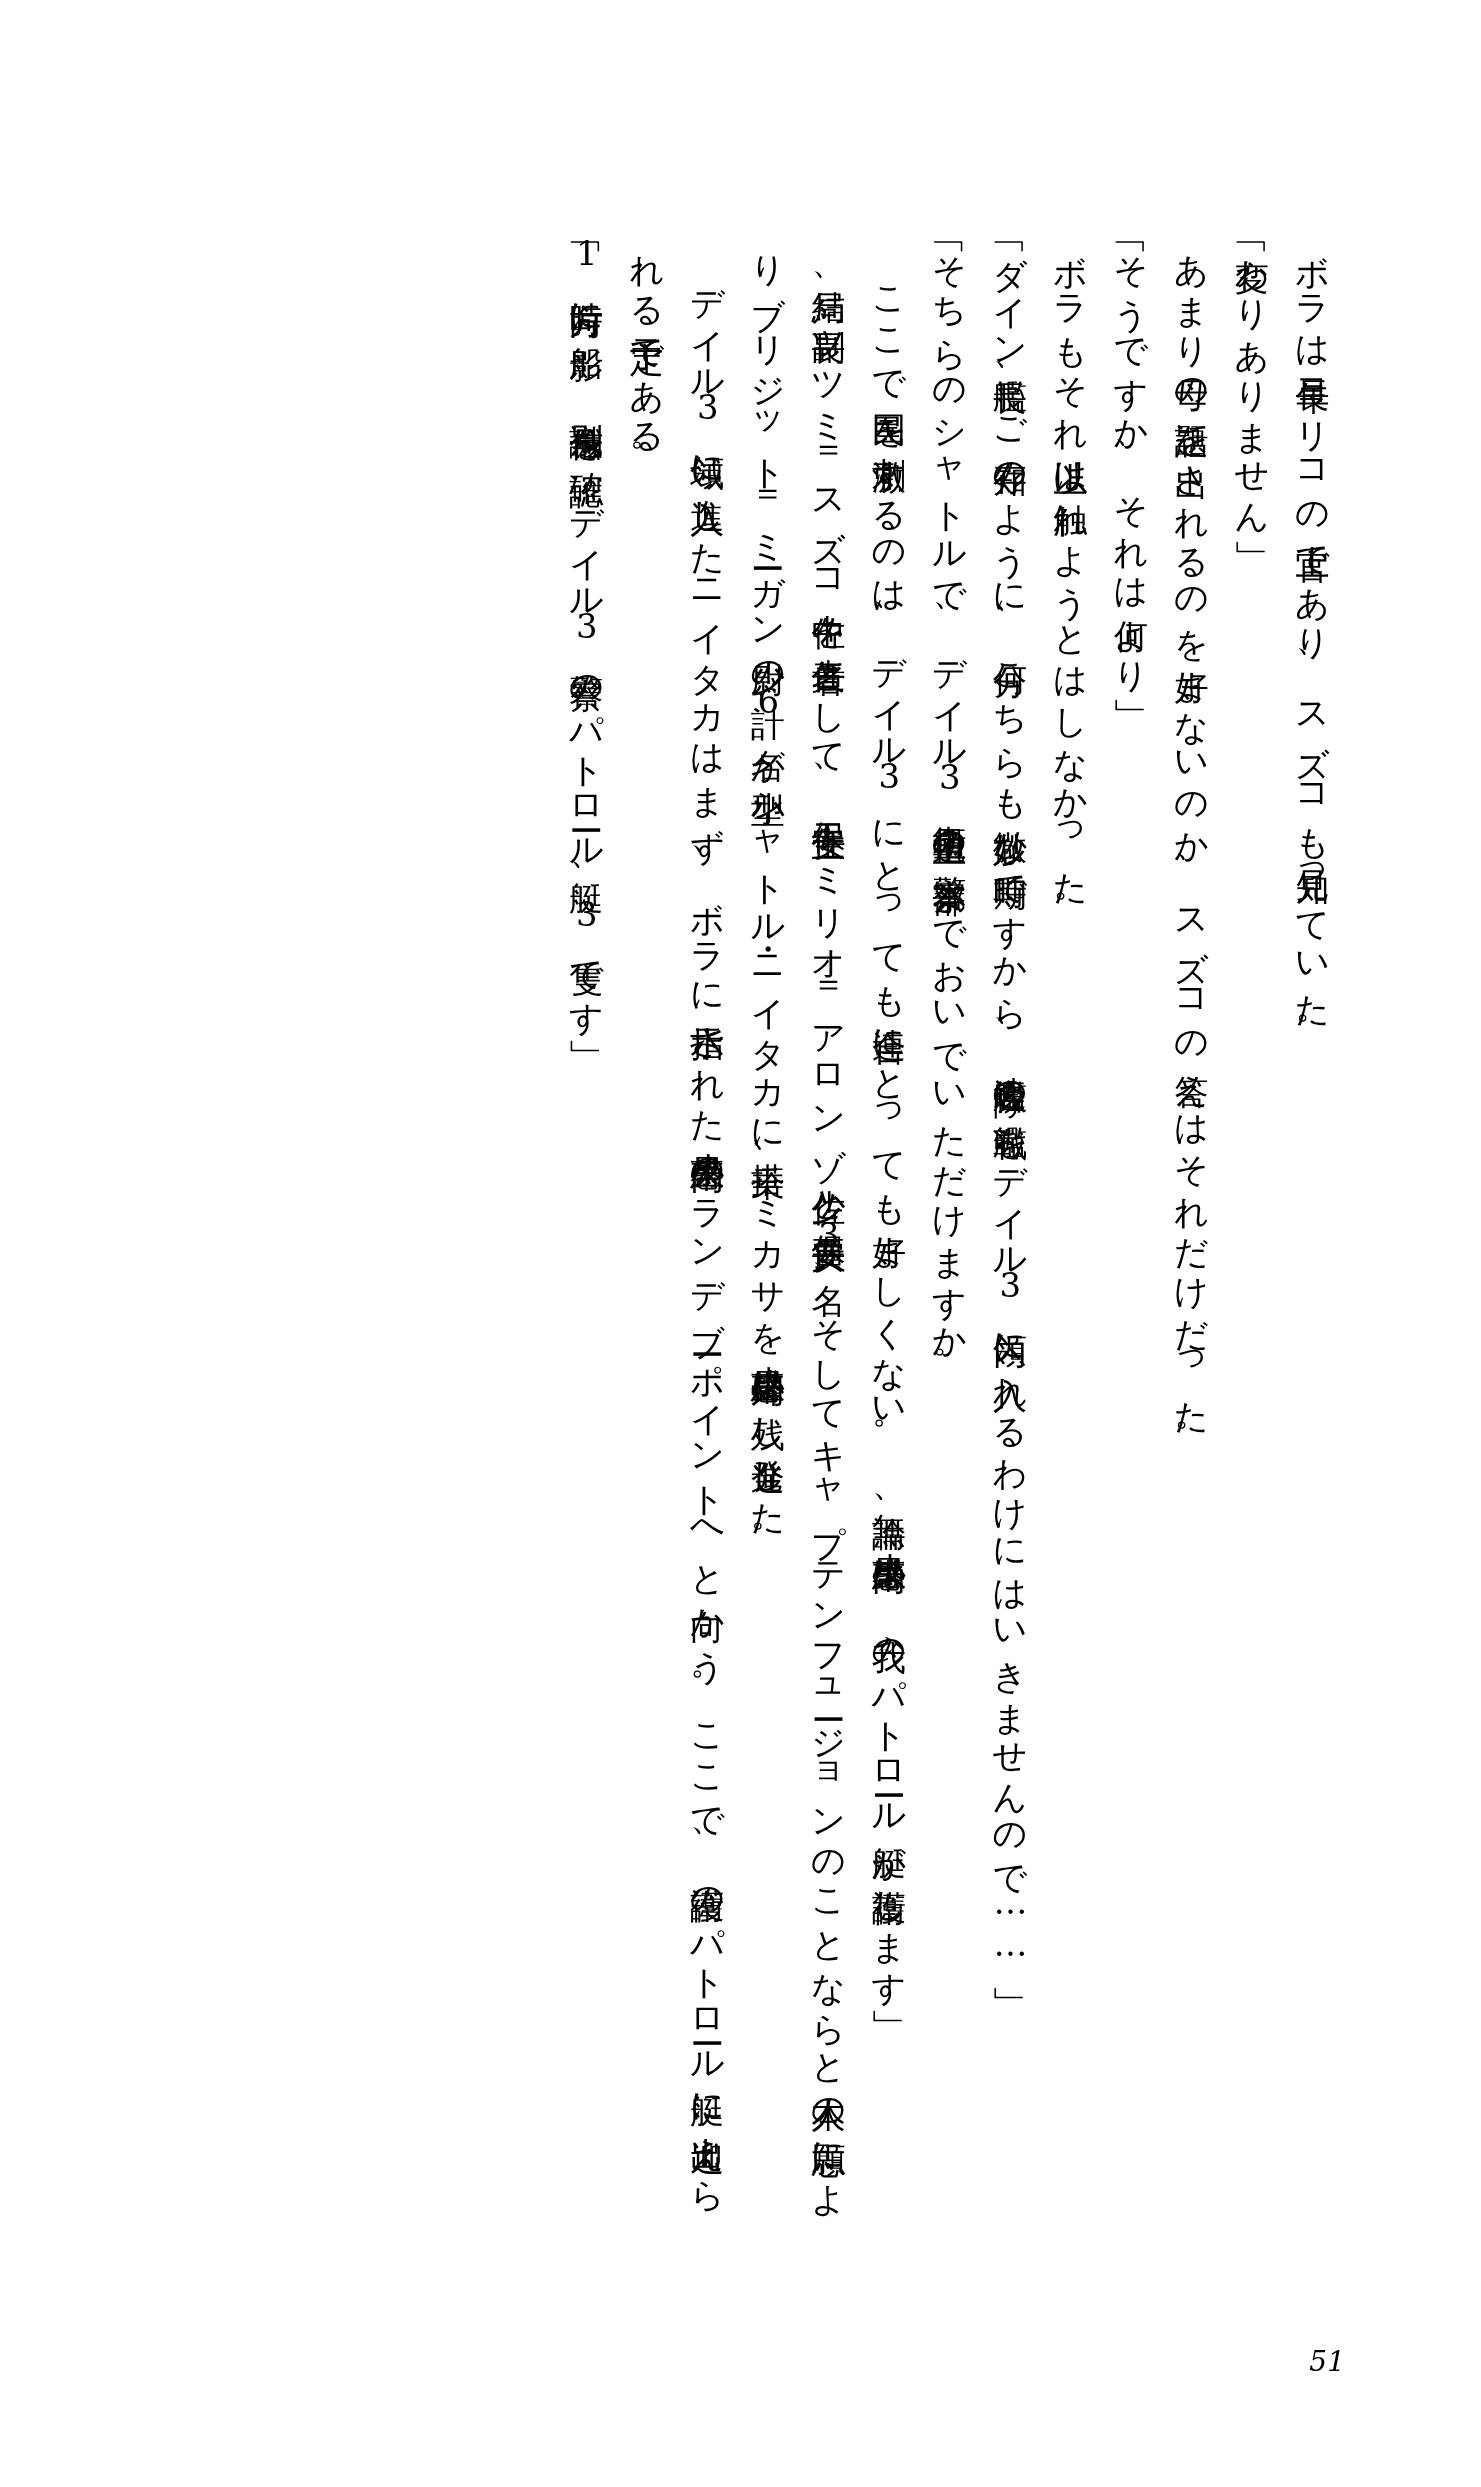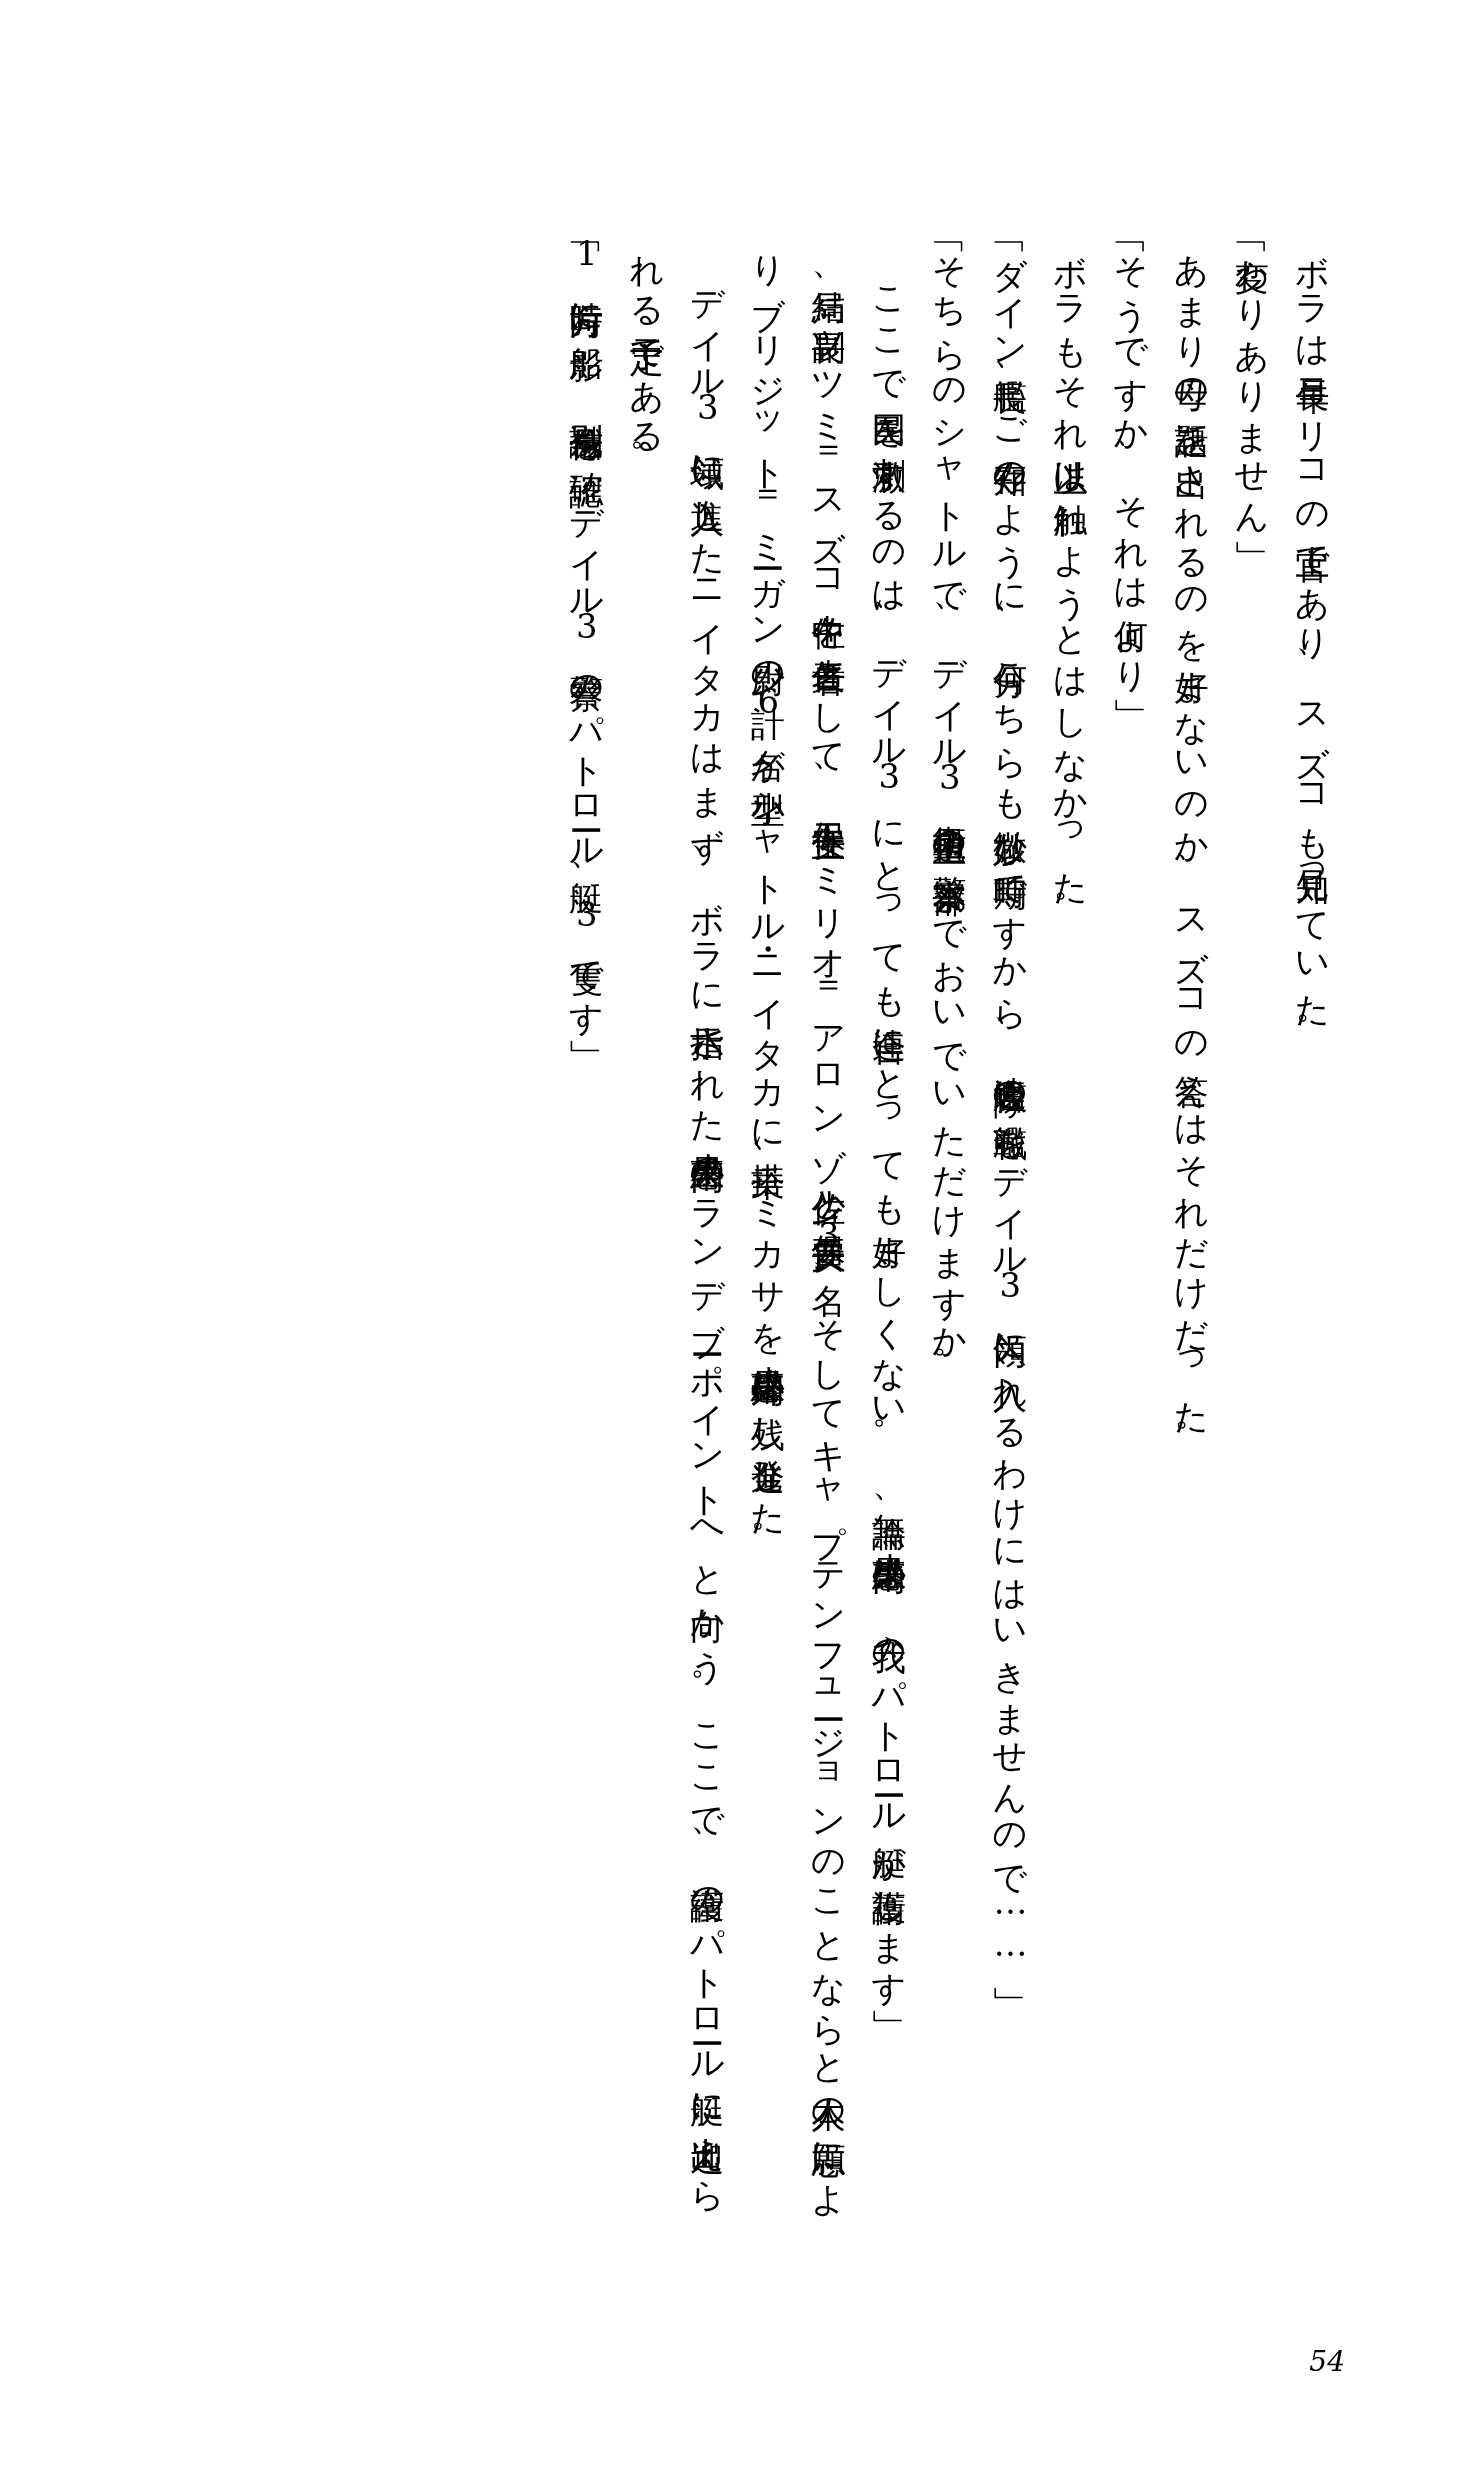--- a/index.html
+++ b/index.html
@@ -67,16 +67,16 @@
     <p>「そうですか、それは何より」</p>
     <p>ボラもそれ以上は触れようとはしなかった。</p>
     <p>「ダイン艦長、ご存知のように、何分こちらも微妙な時期ですから、連合艦隊の戦艦をデイル3領内に入れるわけにはいきませんので……」</p>
     <p>「そちらのシャトルで、デイル3衛星軌道上の警察本部までおいでいただけますか。</p>
     <p class="indent">ここで国民を刺激するのは、デイル3にとっても連合にとっても好ましくない。　無論、小惑星帯内は、我々のパトロール艇が護衛します」</p>
     <p class="indent">結局、副長ツツミ＝スズコ中佐を責任者として、保安主任エミリオ＝アロンゾ少佐と保安要員3名、そしてキャプテンフュージョンのことならと本人の志願によりブリジット＝ミーガン少尉の計6名が小型シャトル・ニイタカに搭乗、ミカサを小惑星帯外周に残し発進した。</p>
     <p class="indent">デイル3領域に進入したニイタカはまず、ボラに指示された小惑星帯内のランデブーポイントへと向かう。ここで、護衛のパトロール艇に出迎えられる予定である。</p>
     <p>「1時方向に船影。　識別信号を確認、デイル3警察のパトロール艇、3隻です」</p>
   </div>
 
-  <div class="page-number">54</div>
+  <div class="page-number">51</div>
 
 </div>
 
 
 </body></html>

